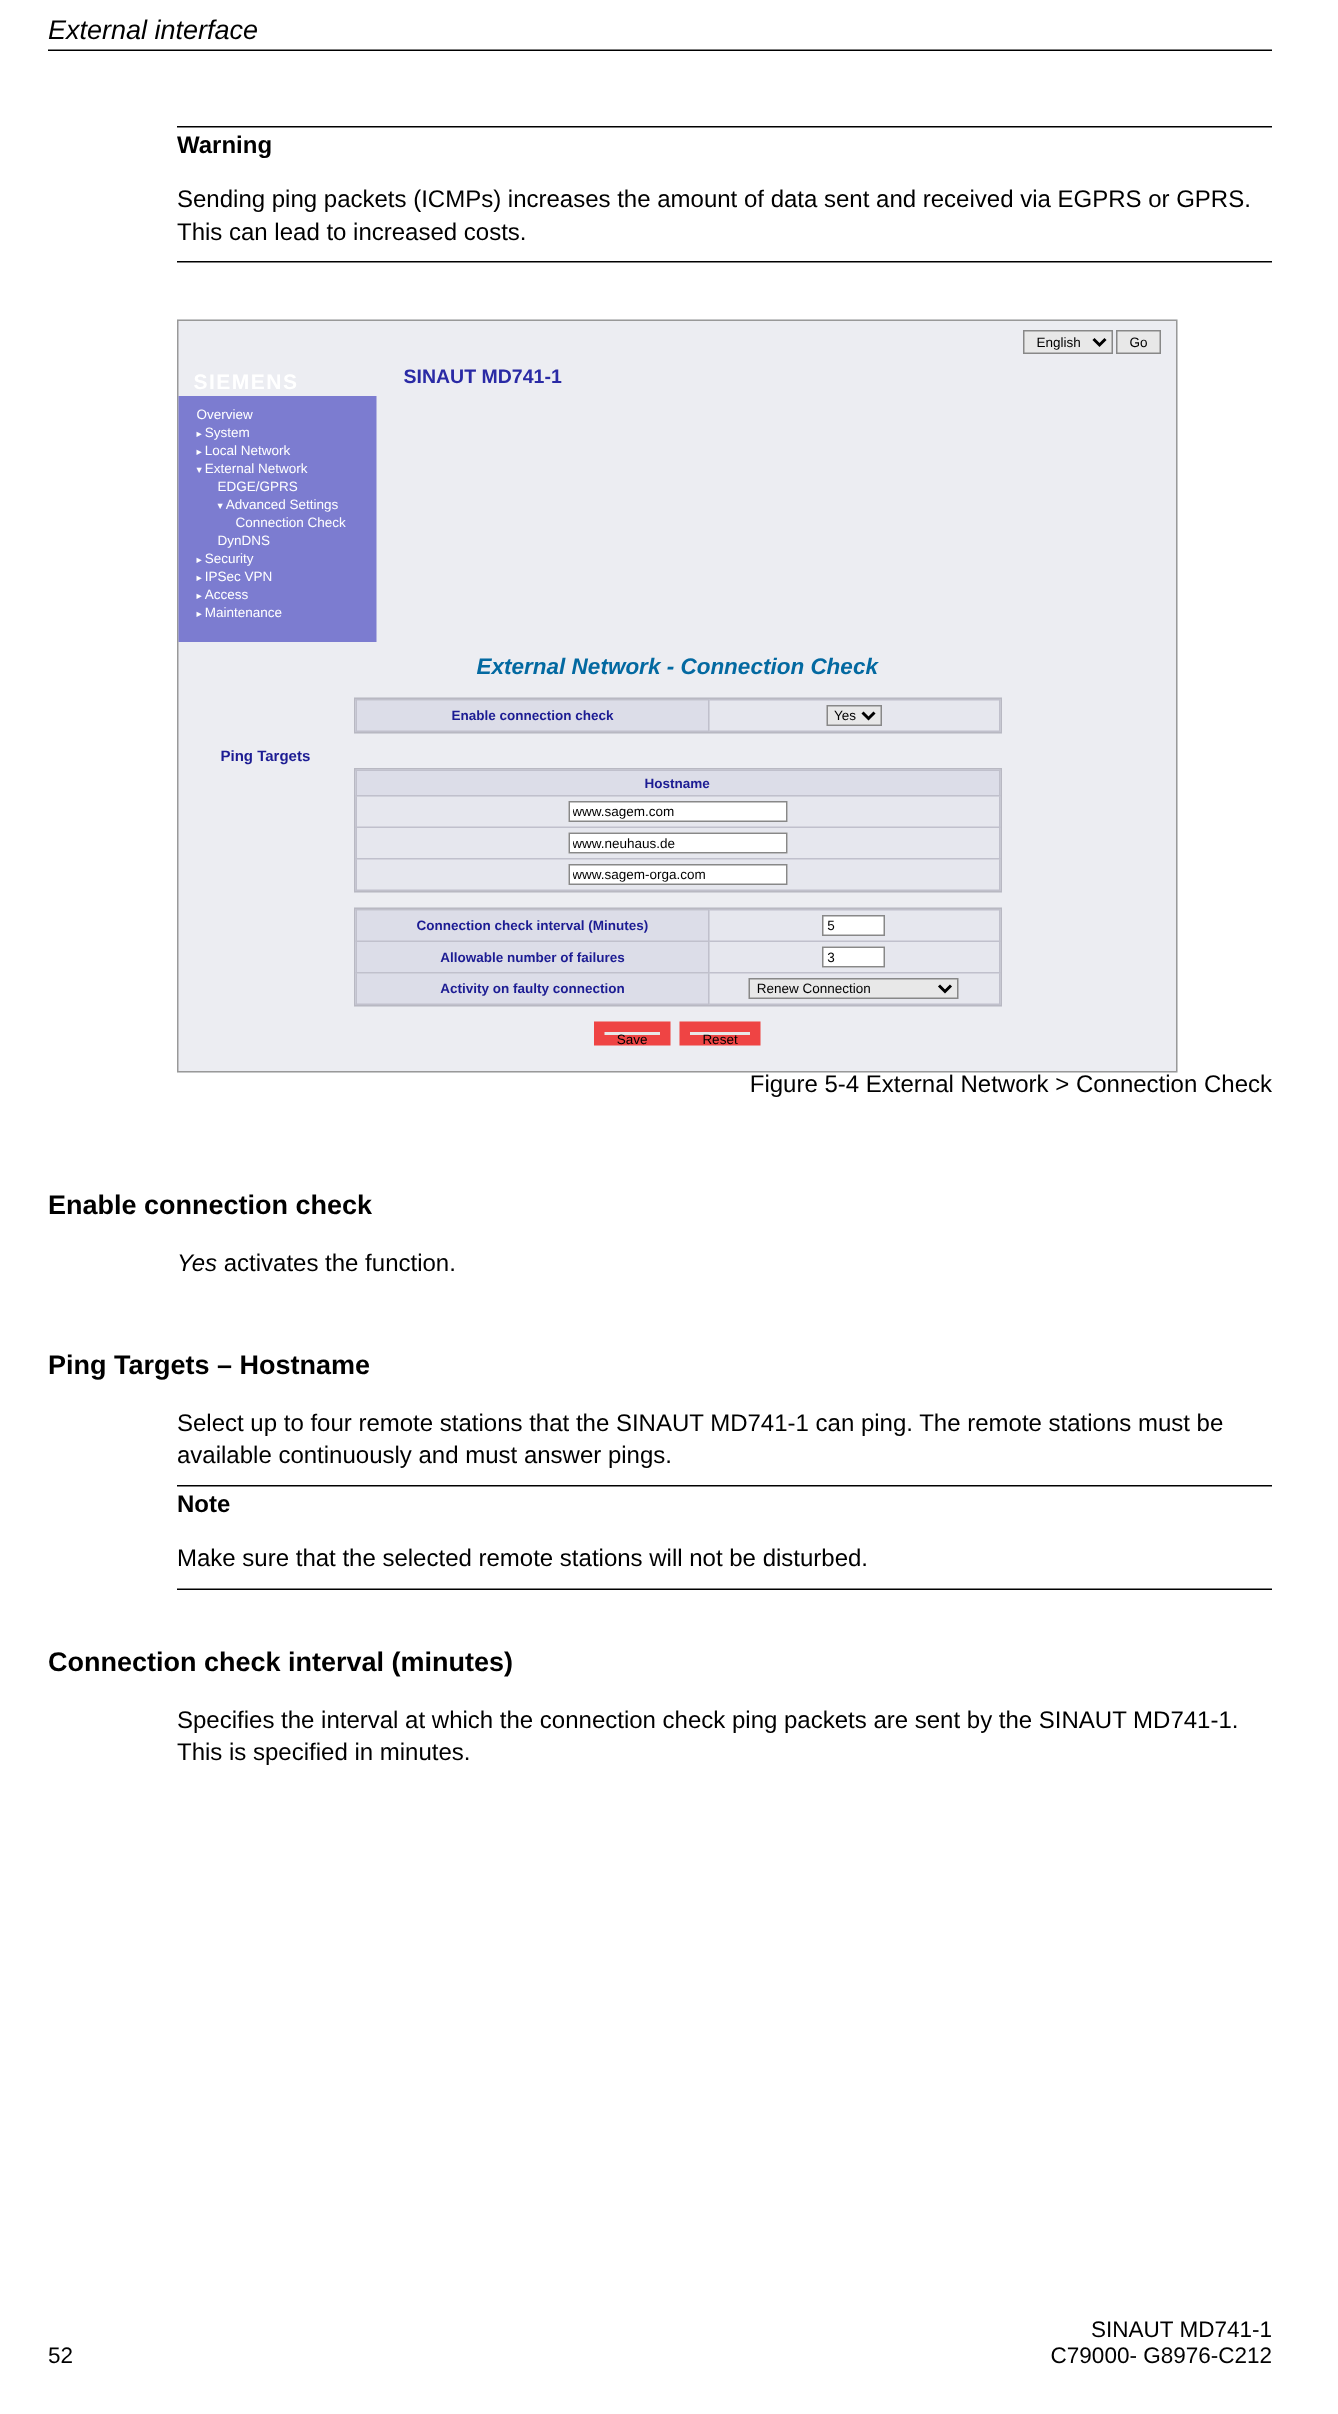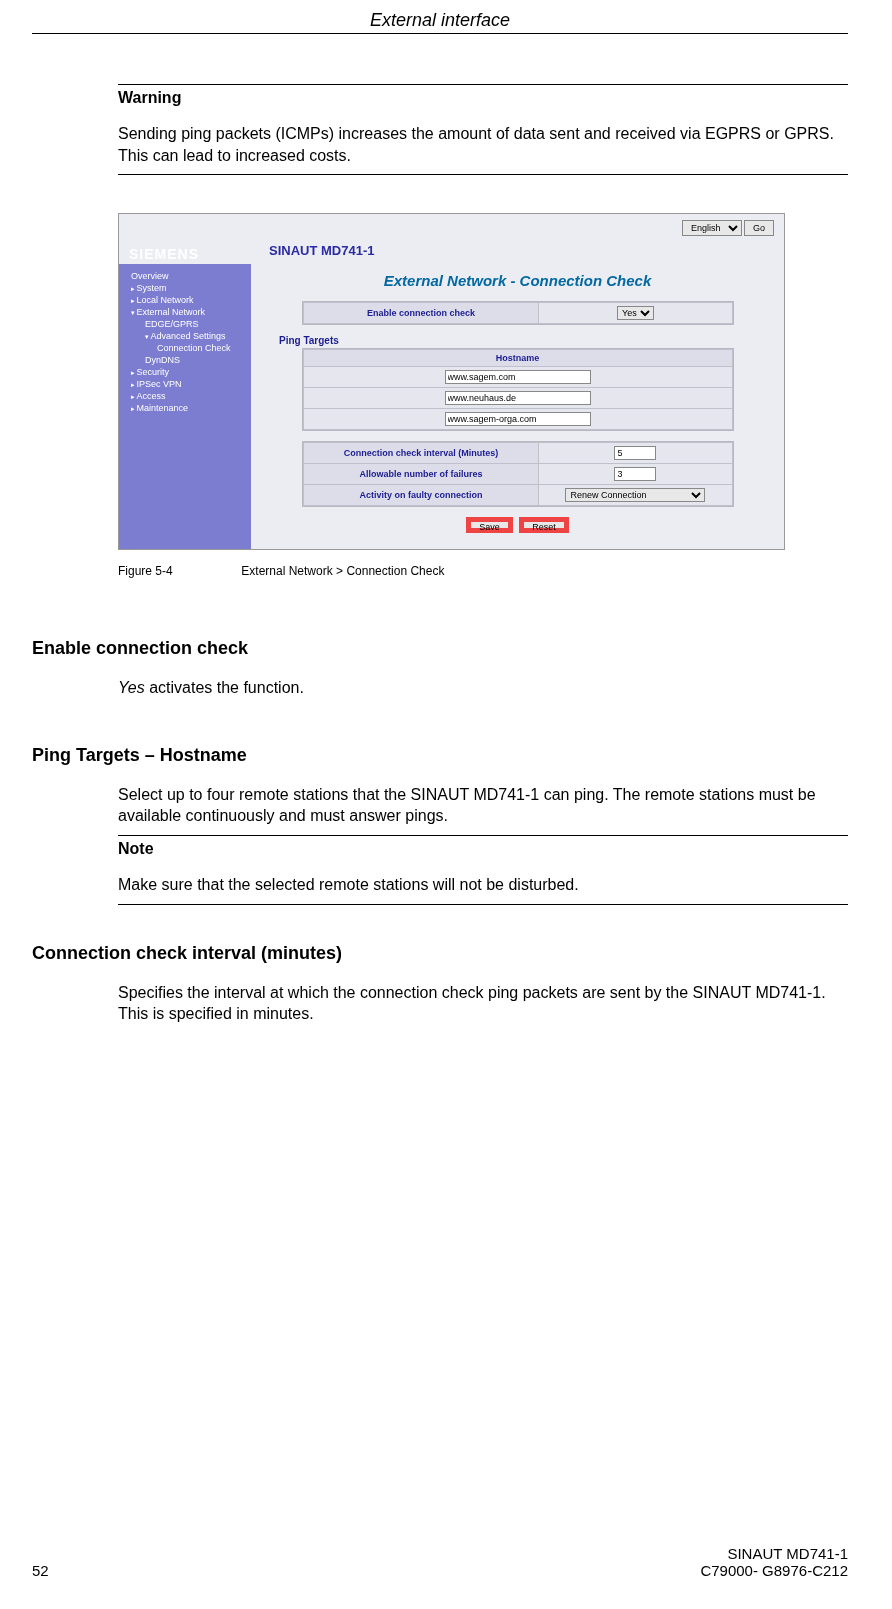--- a/index.html
+++ b/index.html
@@ -12,21 +12,21 @@
     width: 892px;
   }
   .page {
     padding: 10px 44px 30px 32px;
     box-sizing: border-box;
     position: relative;
     min-height: 1609px;
   }
   .running-header {
     display: flex;
-    justify-content: center;
+    justify-content: flex-start;
     font-style: italic;
     font-size: 18px;
     padding-bottom: 2px;
     border-bottom: 1.5px solid #000;
     margin-bottom: 50px;
   }
   .content {
     margin-left: 86px;
   }
   .hr {
@@ -67,20 +67,21 @@
   }
   .ss-top select {
     padding: 0 4px;
   }
   .ss-top .go {
     padding: 0 8px;
     line-height: 14px;
   }
   .ss-body {
     display: flex;
+    flex-direction: column;
   }
   .ss-nav {
     width: 132px;
     background: #7c7cd0;
     color: #fff;
     padding: 6px 0 14px 0;
     font-size: 9px;
   }
   .ss-logo {
     font-family: Arial, sans-serif;
@@ -175,29 +176,29 @@
     font-size: 9px;
     border: 1px solid #888;
     background: #e8e8e8;
   }
   .ss-btns {
     text-align: center;
     margin-top: 4px;
   }
   .ss-btns button {
     font-size: 9px;
-    border: 5px solid #ef4444;
+    border: 7px solid #ef4444;
     background: #e8e8e8;
     padding: 0 8px;
     height: 16px;
     margin: 0 2px;
   }
   .figure-caption {
-    margin-top: 14px;
-    font-size: 12px;
+    font-size: 16px;
+    text-align: right;
   }
   .figure-caption .fignum { display:inline-block; width: 120px; }
 
   .h3 {
     font-size: 18px;
     font-weight: bold;
     margin: 0 0 18px 0;
   }
   .indent-block {
     margin-left: 86px;

